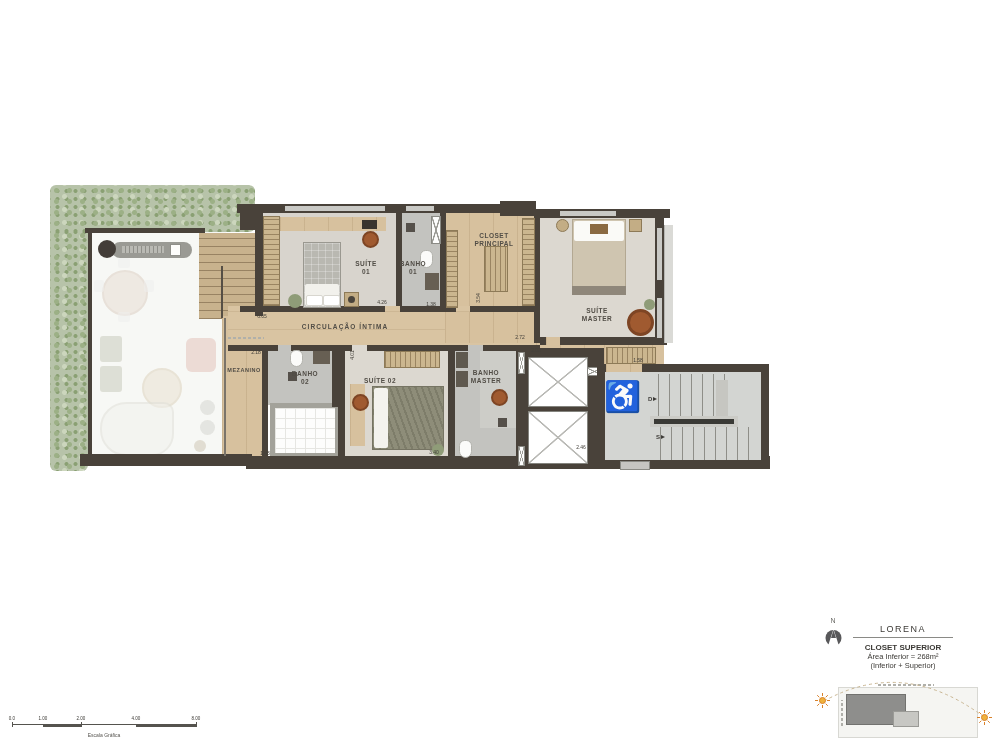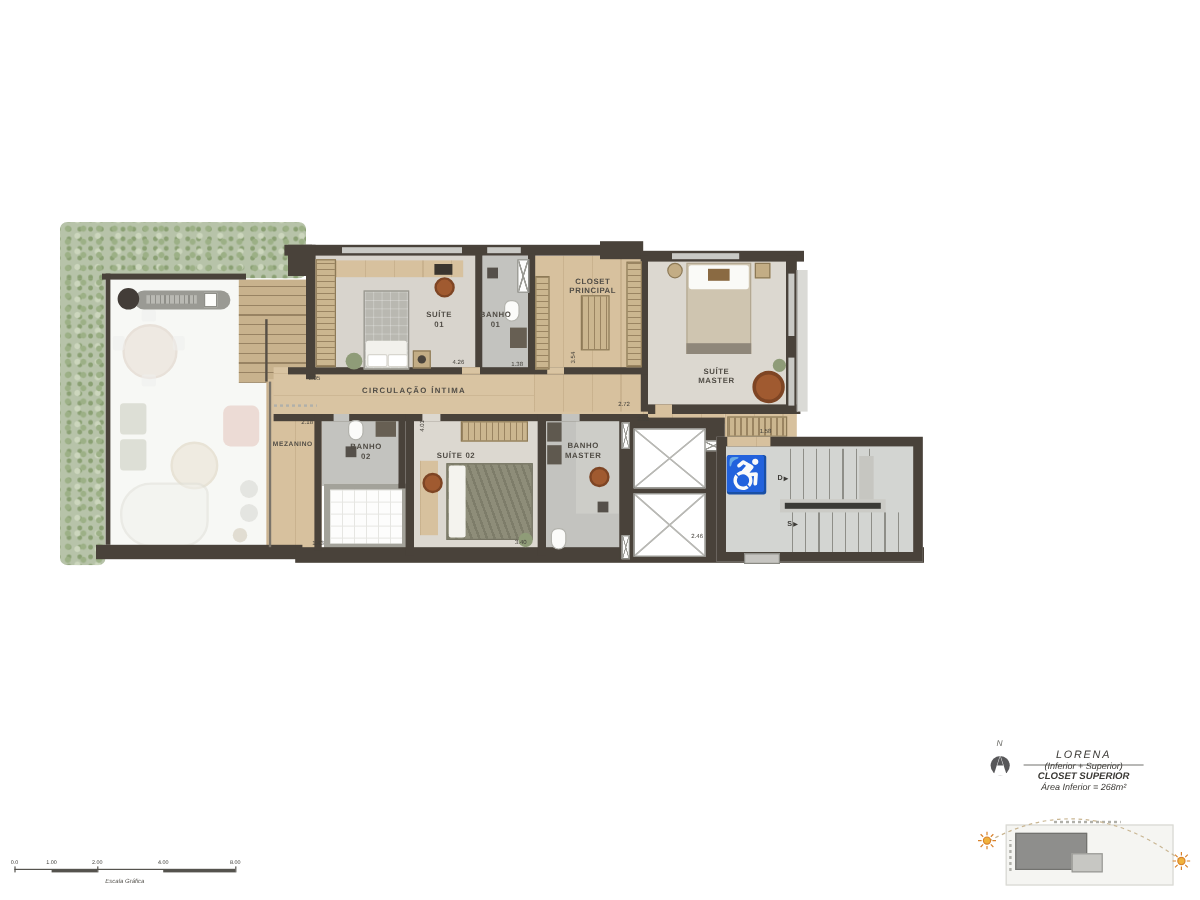--- a/index.html
+++ b/index.html
@@ -20,21 +20,21 @@
   .hedge{position:absolute;background-color:#b7c3a9;background-image:radial-gradient(circle,#9cb086 2px,transparent 3px),radial-gradient(circle,#ccd6bd 2px,transparent 3px),radial-gradient(circle,#8aa073 1.5px,transparent 2.5px);background-size:13px 11px,17px 13px,9px 8px;background-position:0 0,6px 5px,3px 2px;border-radius:6px;}
   .terrace{position:absolute;background:#f7f8f5;}
   .ghost{position:absolute;opacity:.55;}
   .mat{position:absolute;background:#fdfdfc;border:1px solid #8a8a84;box-sizing:border-box;background-image:linear-gradient(to top right,transparent 44%,#9a9a94 47% 53%,transparent 56%),linear-gradient(to bottom right,transparent 44%,#9a9a94 47% 53%,transparent 56%);}
   .shaft{position:absolute;background:#ffffff;border:1px solid #84847e;box-sizing:border-box;background-image:linear-gradient(to top right,transparent 48.6%,#b9b9b5 49.4% 50.6%,transparent 51.4%),linear-gradient(to bottom right,transparent 48.6%,#b9b9b5 49.4% 50.6%,transparent 51.4%);}
   .tiles{position:absolute;background-color:#fdfdfc;border:5px solid #a3a29a;box-sizing:border-box;background-image:linear-gradient(#e6e6e2 1px,transparent 1px),linear-gradient(90deg,#e6e6e2 1px,transparent 1px);background-size:10px 10px;}
   .steps{position:absolute;background-color:#c8b28d;background-image:repeating-linear-gradient(0deg,rgba(80,60,35,.4) 0 1px,transparent 1px 8px);}
   .flight{position:absolute;background-image:repeating-linear-gradient(90deg,#8e8e88 0 1px,transparent 1px 11px);}
   .stair-dir{position:absolute;color:#3d3b37;font-size:6px;font-weight:700;display:flex;align-items:center;gap:1px;}
   .tri{width:0;height:0;border-top:2.5px solid transparent;border-bottom:2.5px solid transparent;border-left:4px solid #3d3b37;display:inline-block;}
-  .legend-text{position:absolute;color:#3c3a36;text-align:center;transform:translate(-50%,-50%);white-space:nowrap;font-style:italic;}
+  .legend-text{position:absolute;color:#3c3a36;text-align:center;transform:translate(-50%,-50%);white-space:nowrap;}
   .dash-line{position:absolute;background-image:repeating-linear-gradient(90deg,#b0b0aa 0 3px,transparent 3px 5px);}
   .dash-line-v{position:absolute;background-image:repeating-linear-gradient(0deg,#b0b0aa 0 3px,transparent 3px 5px);}
   .scale-num{position:absolute;color:#3c3a36;font-size:4.5px;transform:translate(-50%,0);}
   svg{display:block;}
 </style>
 </head>
 <body>
 
 <div id="canvas">
 
@@ -223,21 +223,21 @@
   <span class="legend-text" style="left:833px;top:620px;font-size:7px;color:#6a6a66;">N</span>
   <svg class="abs" style="left:824px;top:628px;" width="19" height="19" viewBox="0 0 19 19">
     <circle cx="9.5" cy="10" r="8" fill="#58585a"></circle>
     <polygon points="4,18 9.5,1 15,18" fill="#ffffff"></polygon>
     <polygon points="7,10 9.5,2 12,10" fill="#58585a"></polygon>
   </svg>
   <span class="legend-text" style="left:903px;top:629px;font-size:9px;letter-spacing:1.5px;">LORENA</span>
   <div class="abs" style="left:853px;top:637px;width:100px;height:1px;background:#8a8a86;"></div>
   <span class="legend-text" style="left:903px;top:647px;font-size:8px;font-weight:700;">CLOSET SUPERIOR</span>
   <span class="legend-text" style="left:903px;top:656px;font-size:7.5px;">Área Inferior = 268m²</span>
-  <span class="legend-text" style="left:903px;top:638px;font-size:7.5px;">(Inferior + Superior)</span>
+  <span class="legend-text" style="left:903px;top:665px;font-size:7.5px;">(Inferior + Superior)</span>
 
   <div class="abs" style="left:838px;top:687px;width:140px;height:51px;background:#f5f5f2;border:1px solid #d8d8d3;box-sizing:border-box;"></div>
   <div class="abs" style="left:846px;top:694px;width:60px;height:31px;background:#8e8e8c;border:1px solid #72726f;box-sizing:border-box;"></div>
   <div class="abs" style="left:893px;top:711px;width:26px;height:16px;background:#c7c7c3;border:1px solid #9a9a96;box-sizing:border-box;"></div>
   <div class="dash-line" style="left:878px;top:684px;width:56px;height:2px;"></div>
   <div class="dash-line-v" style="left:841px;top:700px;width:2px;height:26px;"></div>
   <svg class="abs" style="left:812px;top:655px;" width="185" height="75" viewBox="0 0 185 75">
     <path d="M 12 46 Q 92 2 172 62" fill="none" stroke="#c9b693" stroke-width="1" stroke-dasharray="3,3"></path>
   </svg>
   <svg class="abs" style="left:815px;top:693px;" width="15" height="15" viewBox="0 0 15 15">

